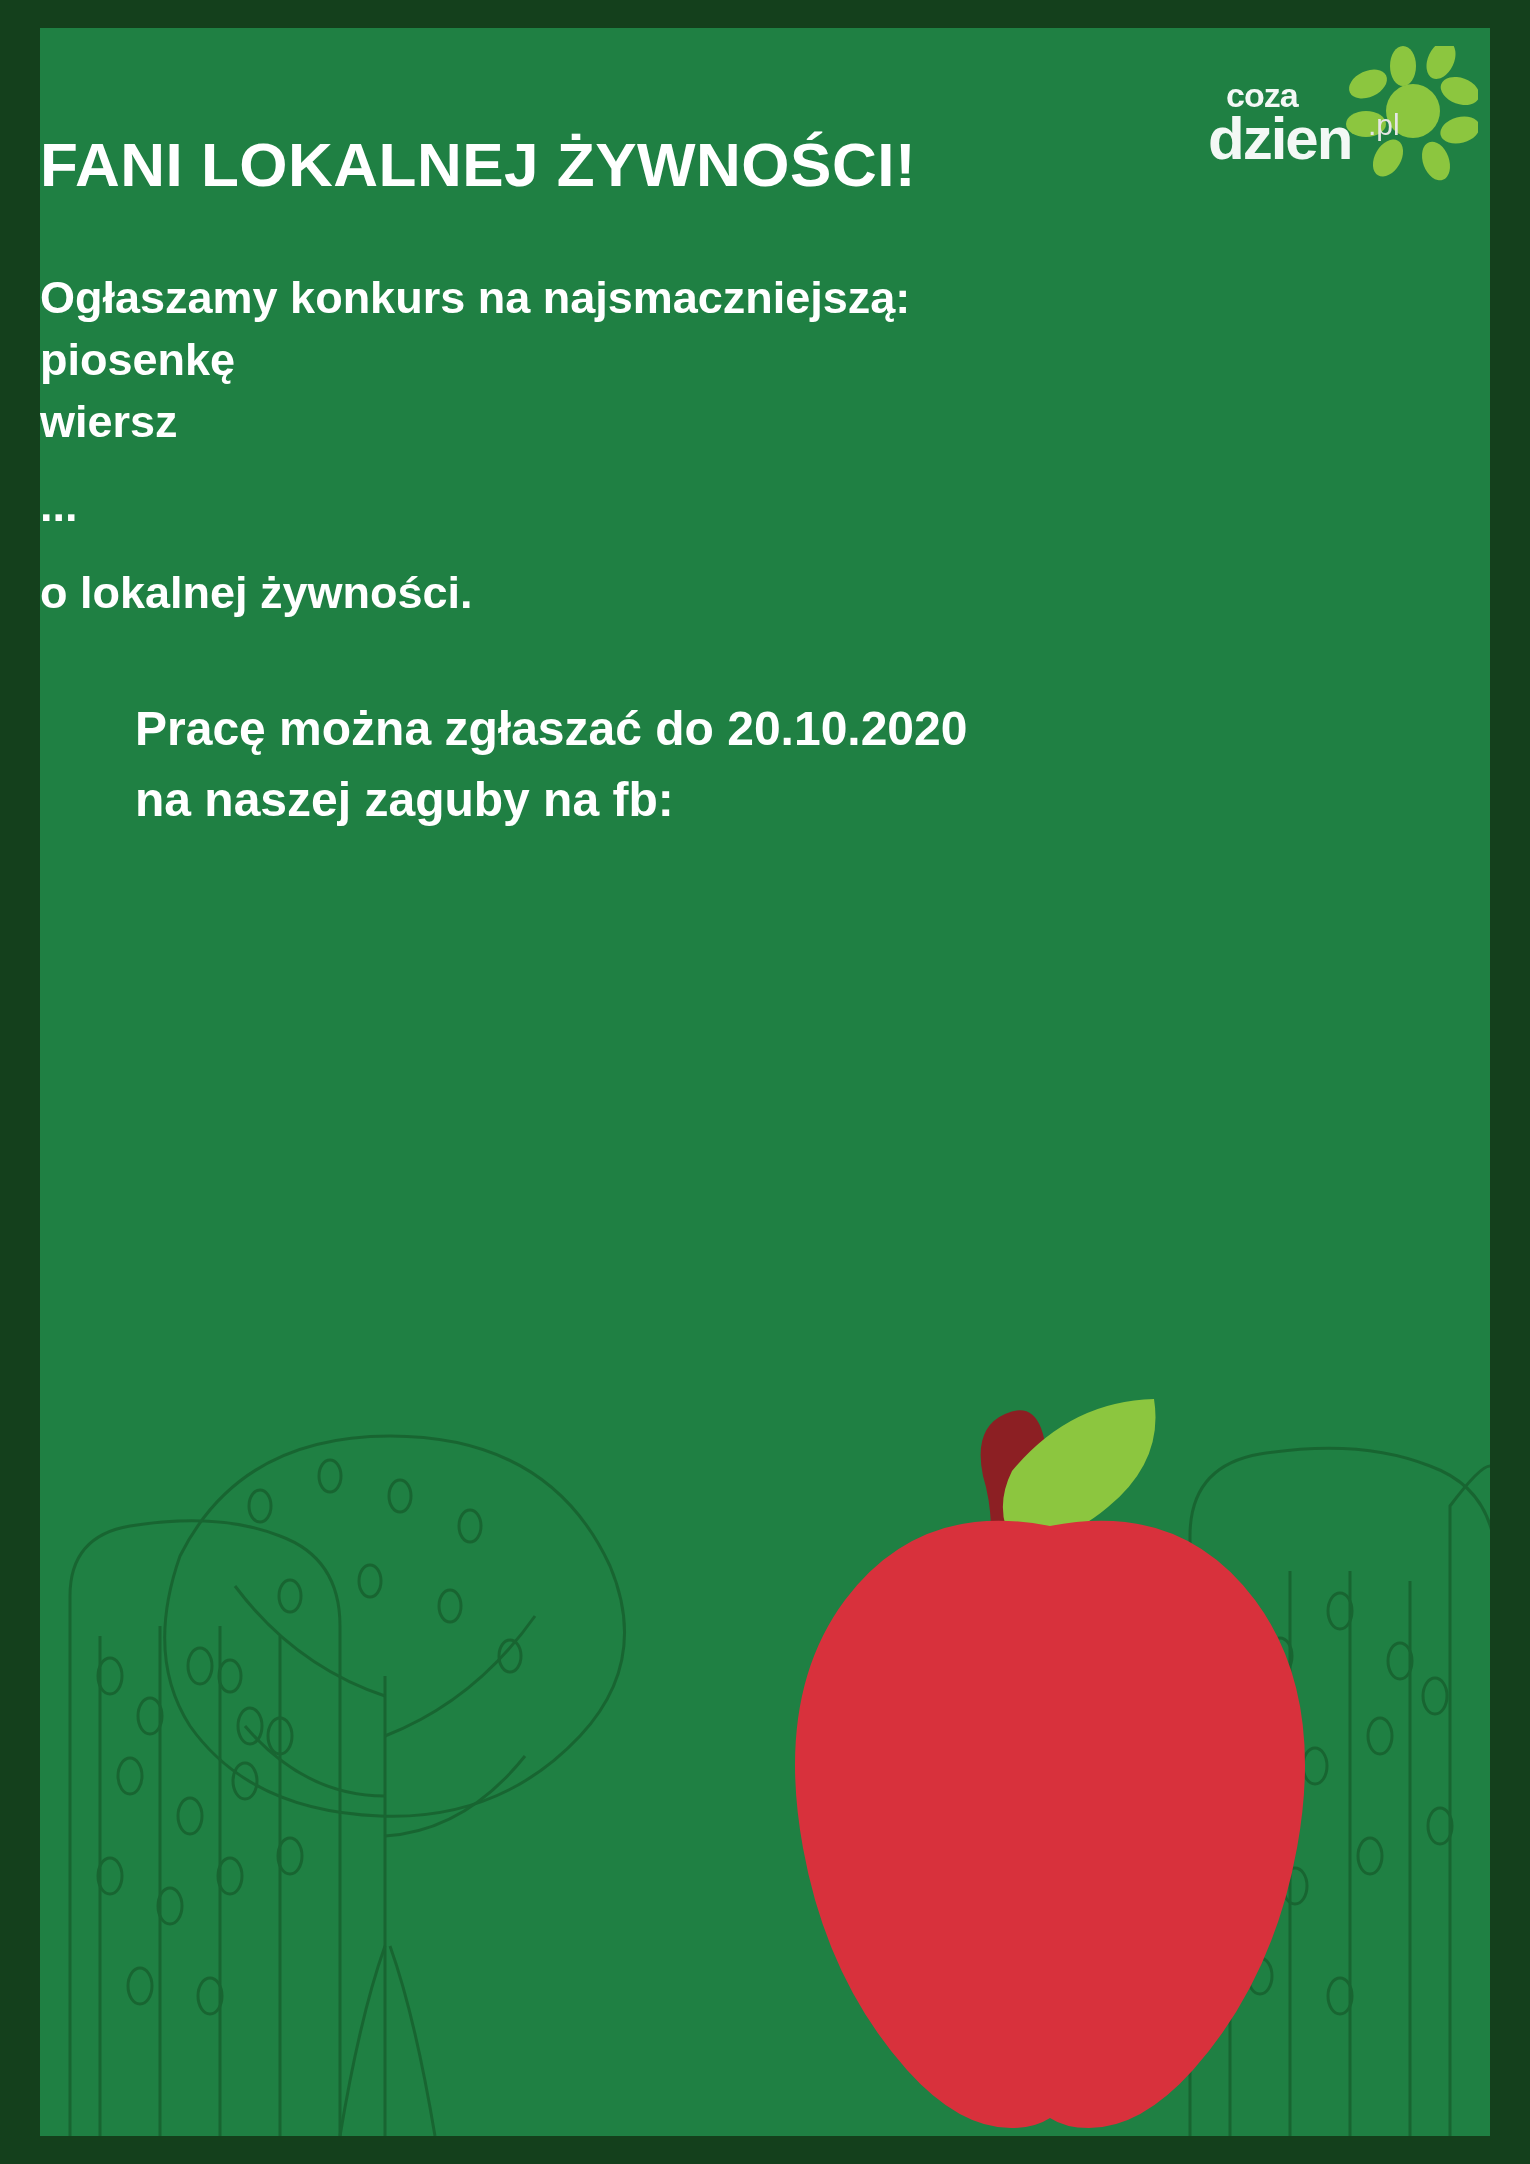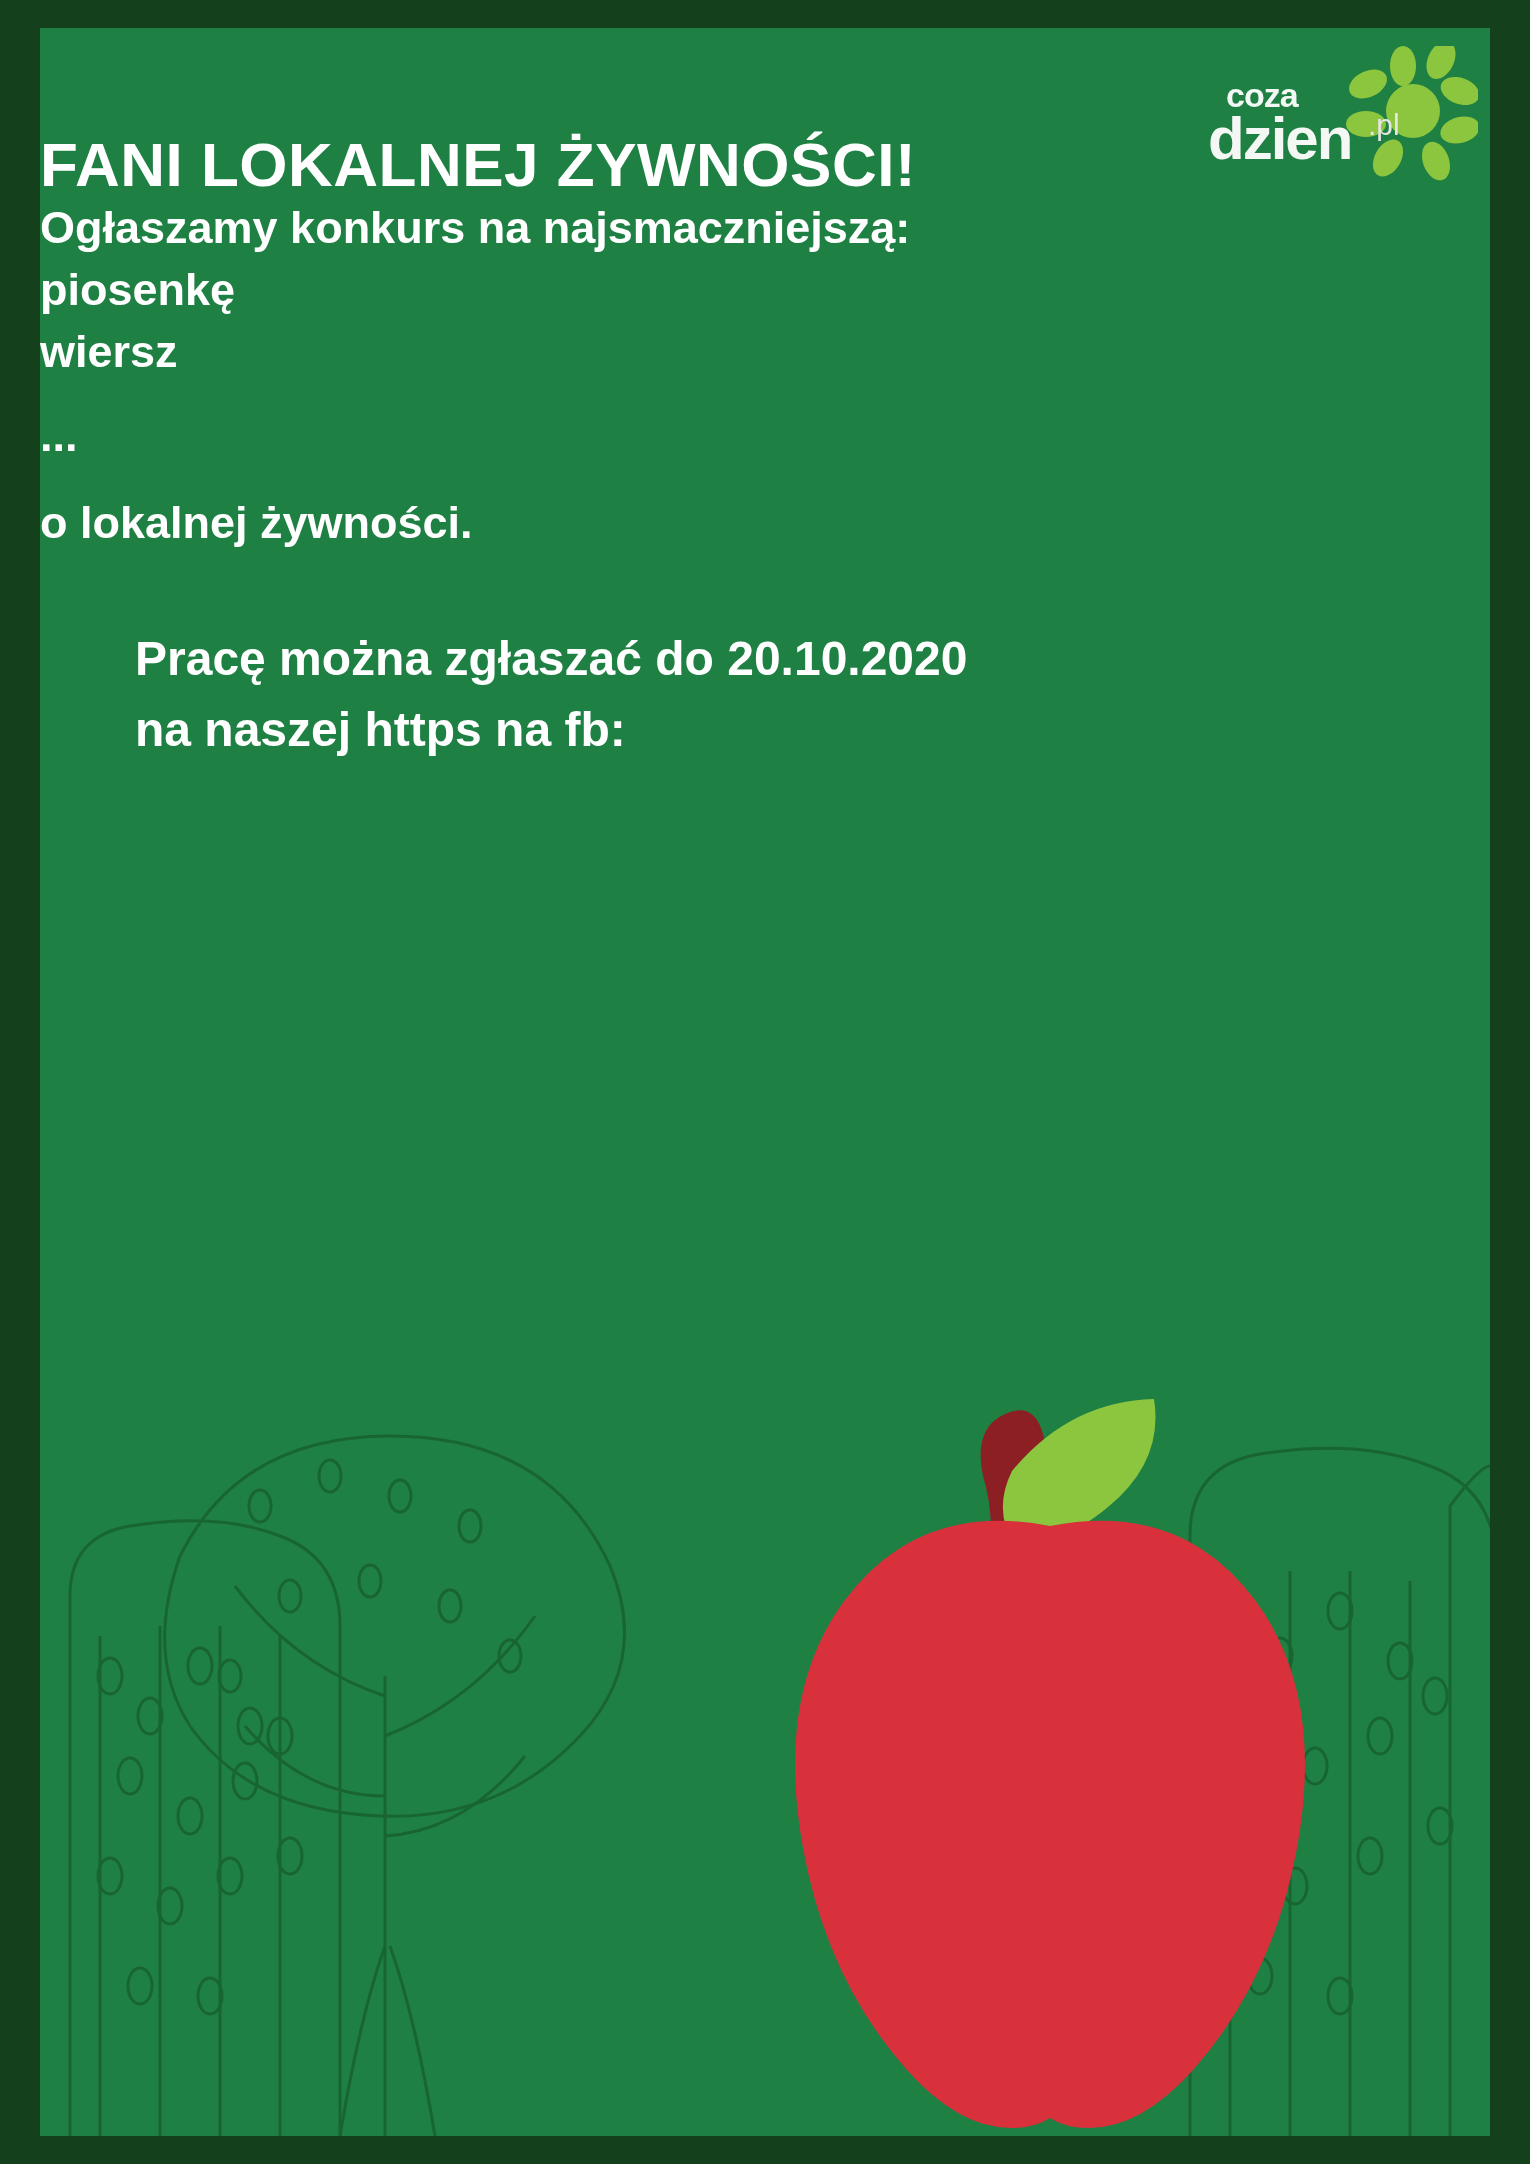--- a/index.html
+++ b/index.html
@@ -101,20 +101,21 @@
   .headline {
     margin-top: 104px;
     font-size: 62px;
     font-weight: bold;
     letter-spacing: 0.5px;
     line-height: 1.05;
     color: #ffffff;
   }
 
   .block {
+    margin-top: 70px;
     font-size: 45px;
     font-weight: bold;
     line-height: 1.38;
     color: #ffffff;
   }
 
   .list-line { font-size: 45px; font-weight: bold; line-height: 1.38; }
 
   .dots {
     font-size: 45px;
@@ -262,21 +263,21 @@
       <div class="headline">FANI LOKALNEJ ŻYWNOŚCI!</div>
 
       <div class="block">Ogłaszamy konkurs na najsmaczniejszą:</div>
       <div class="list-line">piosenkę</div>
       <div class="list-line">wiersz</div>
       <div class="dots">...</div>
       <div class="after-dots">o lokalnej żywności.</div>
 
 
       <div class="para2">Pracę można zgłaszać do 20.10.2020</div>
-      <div class="para2 tight" style="margin-top:6px;">na naszej https na fb:</div>
+      <div class="para2 tight" style="margin-top:6px;">na naszej zaguby na fb:</div>
     </div>
 
     <svg class="apple-wrap" viewBox="0 0 620 760">
       <path d="M233 100 q-10 -48 22 -62 q26 -12 36 14 q12 32 -8 62 q-14 22 -20 66 l-22 -4 q2 -44 -8 -76 Z" fill="#8c1f23"></path>
       <path d="M262 95 q58 -70 142 -72 q10 62 -46 108 q-52 44 -100 26 q-12 -30 4 -62 Z" fill="#8cc63f"></path>
       <path d="M300 150 q-130 -26 -205 74 q-70 94 -42 248 q24 132 104 222 q52 58 104 58 q24 0 39 -10
                q15 10 39 10 q52 0 104 -58 q80 -90 104 -222 q28 -154 -42 -248 q-75 -100 -205 -74 Z" fill="#d8313c"></path>
     </svg>
 
   </div>

